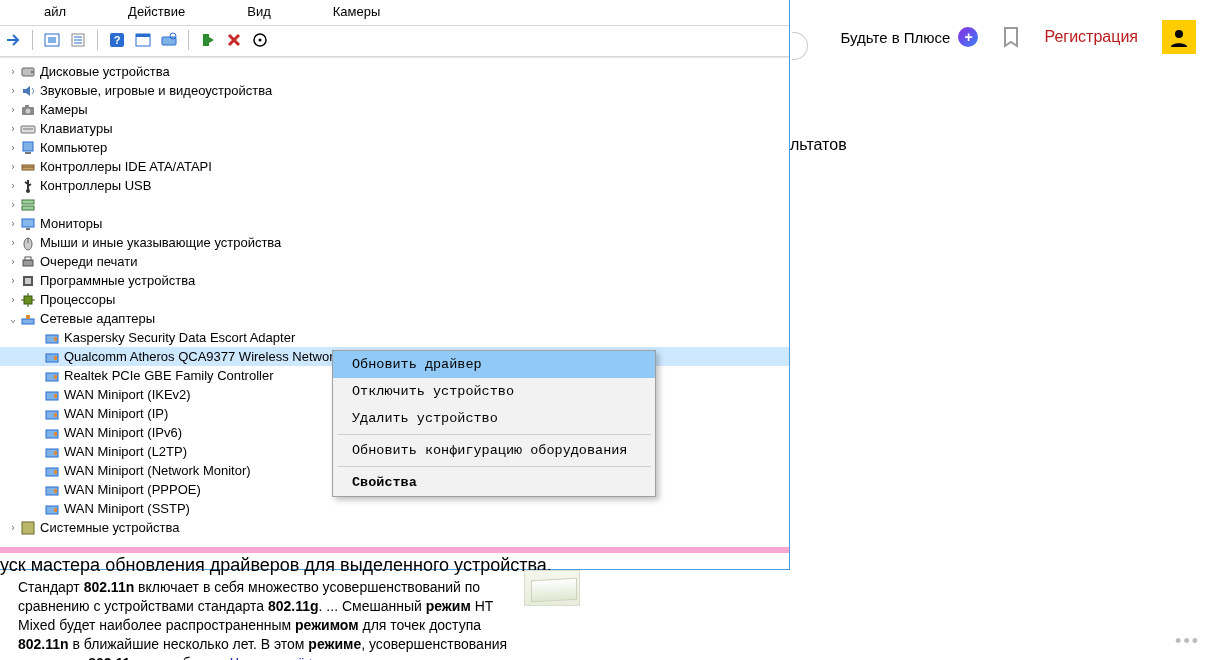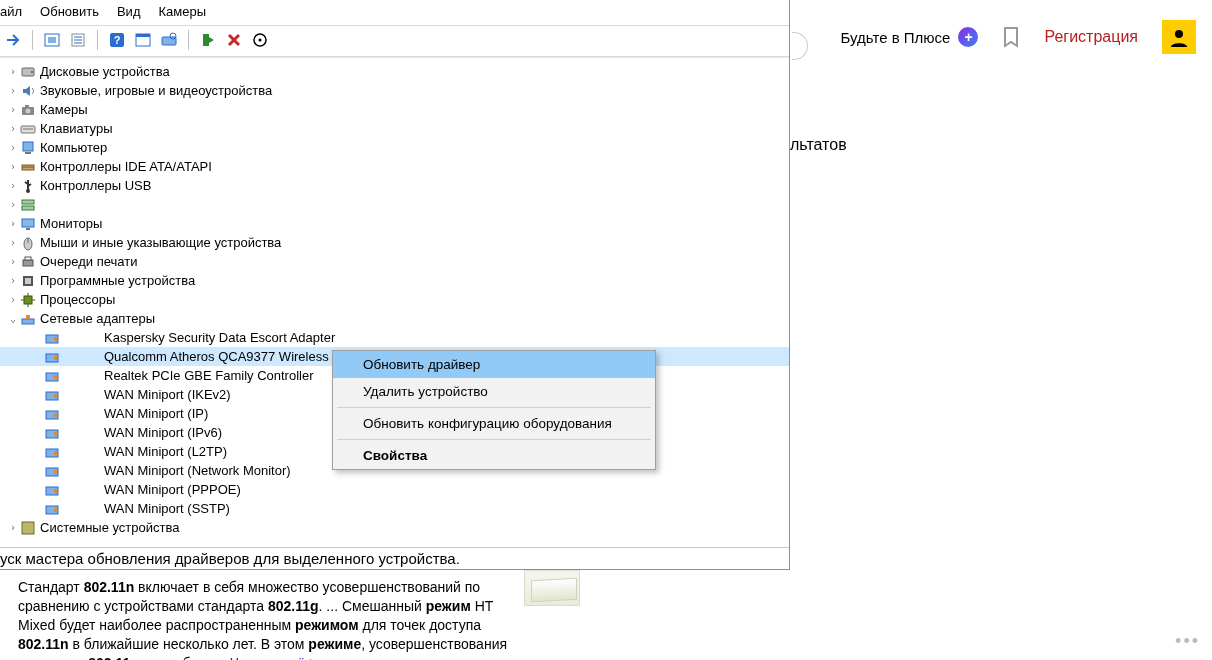--- a/index.html
+++ b/index.html
@@ -1,44 +1,44 @@
 <!DOCTYPE html>
 <html><head>
 <meta charset="utf-8">
 <style>
   * { box-sizing: border-box; }
   body { margin:0; font-family: "Segoe UI", Tahoma, sans-serif; font-size:13px; color:#000; background:#fff; width:1212px; height:660px; position:relative; overflow:hidden; }
 
   
   .dm-window { position:absolute; left:0; top:0; width:790px; height:570px; background:#fff; border-right:1px solid #4ca0e0; border-bottom:1px solid #4ca0e0; display:flex; flex-direction:column; }
   .menubar { display:flex; gap:18px; padding:4px 6px 6px 0; font-size:13px;}
-  .menubar span { cursor:default; }
+  .menubar span { cursor:default;padding-left:44px; }
   .toolbar { display:flex; align-items:center; gap:4px; padding:2px 4px 4px 2px; border-top:1px solid #d9d9d9; border-bottom:1px solid #d9d9d9; height:32px;}
   .sep { width:1px; height:20px; background:#c0c0c0; margin:0 4px;}
   .tbtn { width:22px; height:22px; display:flex; align-items:center; justify-content:center; border:1px solid transparent;}
 
   .tree-wrap { position:relative; flex:1; overflow:hidden; border-top:1px solid #e5e5e5; }
   .tree { position:absolute; inset:0; overflow-y:scroll; padding:4px 0 4px 0; }
   .tree::-webkit-scrollbar{width:17px;}
   .tree::-webkit-scrollbar-track{background:#f0f0f0;}
   .tree::-webkit-scrollbar-thumb{background:#c2c2c2;border:1px solid #a0a0a0;}
   .node { display:flex; align-items:center; height:19px; white-space:nowrap; }
   .exp { width:14px; text-align:center; font-size:10px; color:#6a6a6a; user-select:none; font-family:Consolas,monospace;}
   .node .ic { width:16px; height:16px; margin-right:4px; display:inline-flex; align-items:center; justify-content:center;}
   .node .lbl { }
   .node.sel { background:#cde8ff; }
   .node.sel .lbl{ }
   .lvl1{ padding-left:6px;}
-  .lvl2{ padding-left:44px;gap:40px;}
-
-  .statusbar { height:22px; border-top:1px solid #f9a8d4; padding:2px 4px 0 0; font-size:15px; color:#000;}
+  .lvl2{ padding-left:44px;}
+
+  .statusbar { height:22px; border-top:6px solid #f9a8d4; padding:2px 4px 0 0; font-size:18px; color:#000;}
 
   
   .ctx { position:absolute; left:332px; top:350px; width:324px; background:#f2f2f2; border:1px solid #a0a0a0; box-shadow:3px 3px 6px rgba(0,0,0,.25); font-size:13.5px;}
-  .ctx .mi{ padding:6px 30px; }
+  .ctx .mi{ padding:6px 19px;font-family:Liberation Mono, monospace; }
   .ctx .mi.hover{ background:#91c9f7;}
   .ctx hr{ margin:2px 4px; border:none; border-top:1px solid #d0d0d0;}
   .ctx .mi.bold{ font-weight:600;}
 
   
   .yx-bar { position:absolute; right:0; top:20px; display:flex; align-items:center; gap:24px; padding-right:16px;}
   .yx-bar .plus{display:flex;align-items:center;gap:8px;font-size:15px;margin-left:45px;}
   .plus-badge{width:20px;height:20px;border-radius:50%;background:linear-gradient(135deg,#8a2be2,#3b82f6);display:flex;align-items:center;justify-content:center;color:#fff;font-weight:bold;font-size:14px;}
   .bookmark-ic{width:18px;height:22px;}
   .reg{font-size:16px;color:#b91c1c;}
@@ -55,21 +55,21 @@
   .dot3{position:absolute; right:12px; bottom:8px; color:#bbb; letter-spacing:2px; font-size:18px;}
   .round-cut{position:absolute; left:792px; top:32px; width:16px; height:28px; border:1px solid #ccc; border-left:none; border-radius:0 14px 14px 0; background:#fff;}
 </style>
 </head>
 <body>
 
 <div class="dm-window">
 
   <div class="menubar">
     <span>айл</span>
-    <span>Обновить</span>
+    <span>Действие</span>
     <span>Вид</span>
     <span>Камеры</span>
   </div>
 
   <div class="toolbar">
     <div class="tbtn">
         <svg width="16" height="16">
           <path d="M2 8h10M8 3l5 5-5 5" stroke="#2a6dd1" fill="none" stroke-width="2"></path>
         </svg>
       </div>
@@ -373,20 +373,21 @@
           <span class="lbl">Системные устройства</span>
         </div>
       </div>
   </div>
 
   <div class="statusbar">уск мастера обновления драйверов для выделенного устройства.</div>
 </div>
 
 <div class="ctx">
   <div class="mi hover">Обновить драйвер</div>
+  <div class="mi">Отключить устройство</div>
   <div class="mi">Удалить устройство</div>
   <hr>
   <div class="mi">Обновить конфигурацию оборудования</div>
   <hr>
   <div class="mi bold">Свойства</div>
 </div>
 
 <div class="round-cut"></div>
 <div class="yx-bar">
   <div class="plus">

